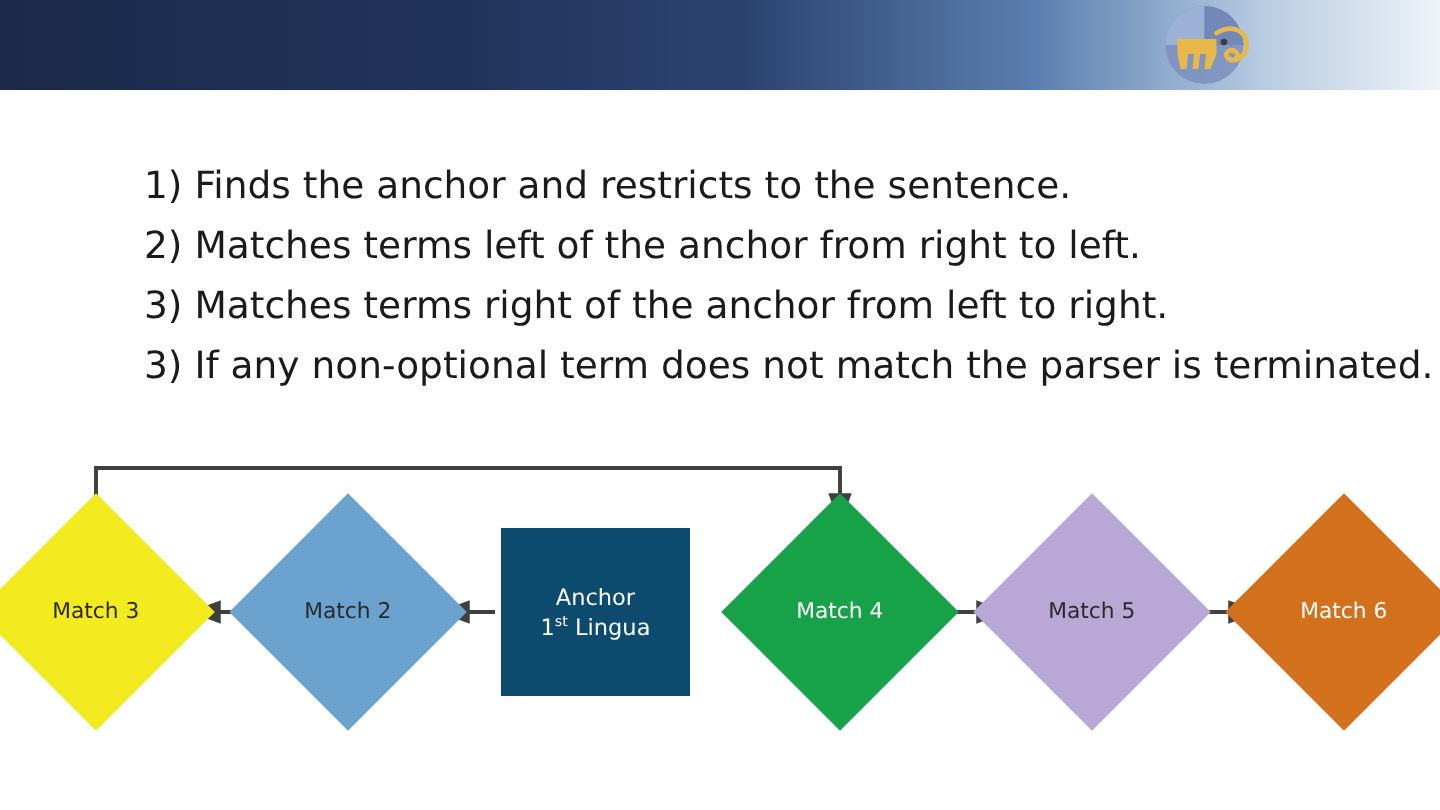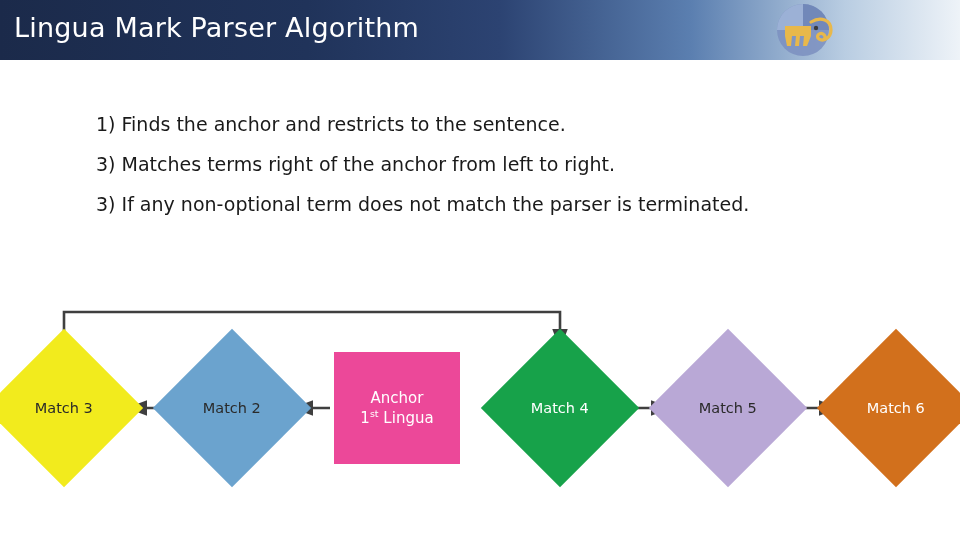--- a/index.html
+++ b/index.html
@@ -44,21 +44,21 @@
   }
 
   
   .bullets {
     position: absolute;
     left: 96px;
     top: 104px;
     width: 820px;
   }
   .bullet-line {
-    font-size: 19px;
+    font-size: 25px;
     font-family: "DejaVu Sans", sans-serif;
     color: #1a1a1a;
     line-height: 40px;
     white-space: nowrap;
   }
 
   
   .diagram {
     position: absolute;
     left: 0;
@@ -88,54 +88,54 @@
   .node-label {
     font-size: 14.5px;
     line-height: 1.15;
   }
 
   .n-match3 { left: 8px;   top: 62px;  background: #f2eb1d; }
   .n-match2 { left: 176px; top: 62px;  background: #6ba3ce; }
   .n-anchor {
     left: 334px; top: 62px;
     width: 126px; height: 112px;
-    background: #ec4899;
+    background: #0c4a6e;
     color: #ffffff;
   }
   .n-anchor .node-label { font-size: 15px; line-height: 1.35; }
   .n-anchor .sup { font-size: 9.5px; vertical-align: super; text-align: center; }
   .n-match4 { left: 504px; top: 62px;  background: #17a24a; color:#ffffff; }
   .n-match5 { left: 672px; top: 62px;  background: #b9a8d6; }
   .n-match6 { left: 840px; top: 62px;  background: #d2701c; color:#ffffff; }
 
   .arrow-svg {
     position: absolute;
     left: 0; top: 0;
     width: 960px;
     height: 200px;
     overflow: visible;
   }
 </style>
 </head>
 <body>
 
 <div class="header">
-  <div class="header-title">Lingua Mark Parser Algorithm</div>
   <svg class="logo" viewBox="0 0 72 56">
     <circle cx="30" cy="28" r="26" fill="#7b8fc0" opacity="0.85"></circle>
     <path d="M4 28 A26 26 0 0 1 30 2 L30 28 Z" fill="#9fb4d8" opacity="0.9"></path>
     <path d="M30 2 A26 26 0 0 1 56 28 L30 28 Z" fill="#6f86b8" opacity="0.9"></path>
     <path d="M12 24 h26 v10 l-4 10 h-4 l1 -10 h-4 l-1 10 h-4 l1 -10 h-4 l-1 10 h-4 l-2 -10 z" fill="#e8b84b"></path>
     <path d="M38 20 c10 -6 20 -2 20 8 c0 8 -8 12 -12 9 c-4 -3 1 -7 4 -5 c2 1 3 4 1 5" fill="none" stroke="#e8b84b" stroke-width="3.2" stroke-linecap="round"></path>
     <circle cx="43" cy="26" r="2.2" fill="#3c3c3c"></circle>
   </svg>
 </div>
 
 <div class="bullets">
   <div class="bullet-line">1) Finds the anchor and restricts to the sentence.</div>
+  <div class="bullet-line">2) Matches terms left of the anchor from right to left.</div>
   <div class="bullet-line">3) Matches terms right of the anchor from left to right.</div>
   <div class="bullet-line">3) If any non-optional term does not match the parser is terminated.</div>
 </div>
 
 <div class="diagram">
 
   <svg class="arrow-svg" viewBox="0 0 960 200">
     <defs>
       <marker id="ah" markerWidth="8" markerHeight="8" refX="6.6" refY="3" orient="auto">
         <polygon points="0 0, 8 3, 0 6" fill="#3f3f3f"></polygon>

